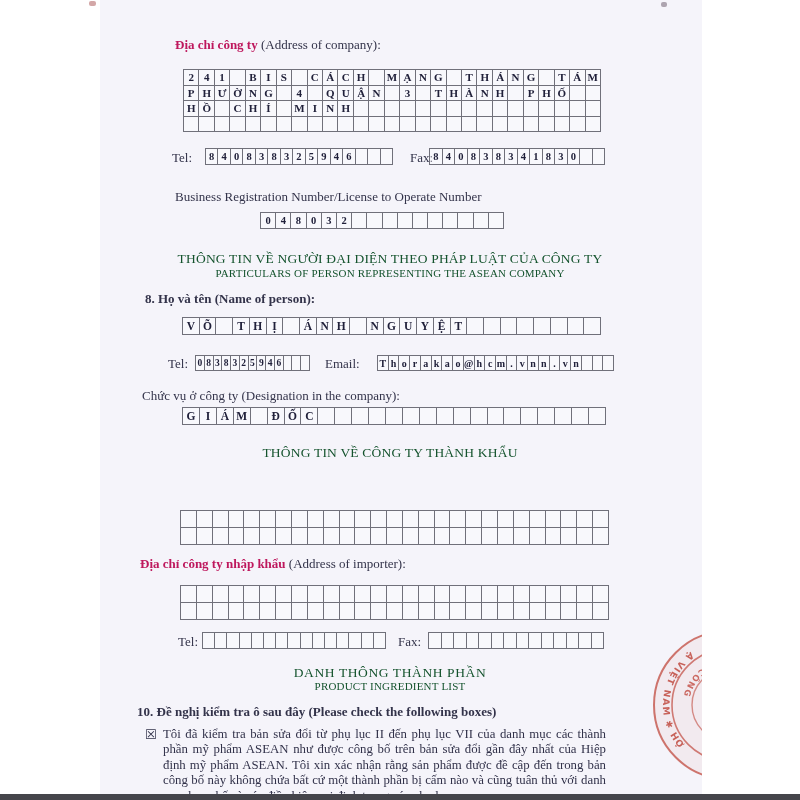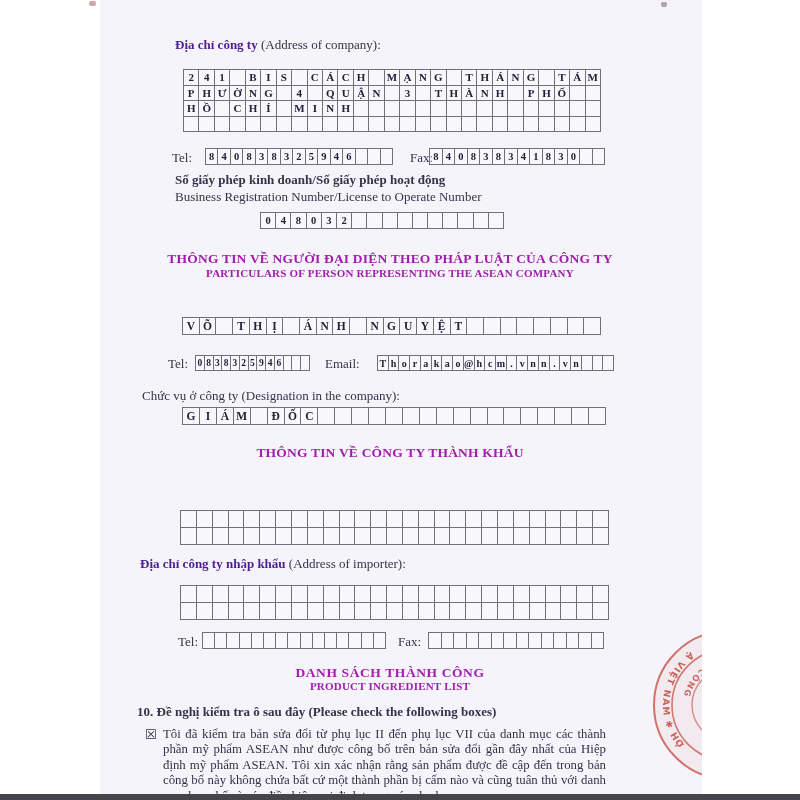--- a/index.html
+++ b/index.html
@@ -1,22 +1,22 @@
 <!DOCTYPE html>
 <html><head>
 <meta charset="utf-8">
 <style>
   html,body{margin:0;padding:0;}
   .canvas{position:relative;width:800px;height:800px;background:#ffffff;overflow:hidden;
           font-family:"Liberation Serif", serif;}
   .page{position:absolute;left:100px;top:0;width:602px;height:800px;background:#f5f4fa;overflow:hidden;}
   .abs{position:absolute;}
   .lbl{font-size:13px;color:#33334a;white-space:nowrap;}
-  .lbl b{color:#4c1d95;}
-  .section{position:absolute;left:0;width:580px;text-align:center;color:#a21caf;font-weight:bold;white-space:nowrap;}
+  .lbl b{color:#be185d;}
+  .section{position:absolute;left:0;width:580px;text-align:center;color:#14532d;font-weight:normal;white-space:nowrap;}
   .sec-vi{font-size:13.5px;letter-spacing:.2px;}
   .sec-en{font-size:11px;letter-spacing:.2px;}
   .grid{position:absolute;display:grid;border-top:1px solid #70707a;border-left:1px solid #70707a;background:rgba(255,255,255,.35);}
   .grid .cell{border-right:1px solid #70707a;border-bottom:1px solid #70707a;
       display:flex;align-items:center;justify-content:center;
       font-family:"Liberation Serif", serif;font-weight:bold;color:#20203a;overflow:hidden;}
   .g-addr{grid-auto-rows:15.5px;}  .g-addr .cell{font-size:11px;}
   .g-big{grid-auto-rows:17px;}     .g-big .cell{font-size:11.5px;}
   .g-tel{grid-auto-rows:16px;}     .g-tel .cell{font-size:10.5px;}
   .g-smtel{grid-auto-rows:15px;}   .g-smtel .cell{font-size:9.5px;}
@@ -179,21 +179,20 @@
         <div class="cell">3</div>
         <div class="cell">4</div>
         <div class="cell">1</div>
         <div class="cell">8</div>
         <div class="cell">3</div>
         <div class="cell">0</div>
         <div class="cell"></div>
         <div class="cell"></div>
       </div>
 
-    <div class="abs lbl" style="left:75px;top:172px;font-weight:bold;">Số giấy phép kinh doanh/Số giấy phép hoạt động</div>
     <div class="abs lbl" style="left:75px;top:189px;">Business Registration Number/License to Operate Number</div>
     <div class="grid g-lic" style="left: 160px; top: 212px; width: 243px; grid-template-columns: repeat(16, 1fr);">
         <div class="cell">0</div>
         <div class="cell">4</div>
         <div class="cell">8</div>
         <div class="cell">0</div>
         <div class="cell">3</div>
         <div class="cell">2</div>
         <div class="cell"></div>
         <div class="cell"></div>
@@ -203,20 +202,21 @@
         <div class="cell"></div>
         <div class="cell"></div>
         <div class="cell"></div>
         <div class="cell"></div>
         <div class="cell"></div>
       </div>
 
     <div class="section sec-vi" style="top:251px;">THÔNG TIN VỀ NGƯỜI ĐẠI DIỆN THEO PHÁP LUẬT CỦA CÔNG TY</div>
     <div class="section sec-en" style="top:267px;">PARTICULARS OF PERSON REPRESENTING THE ASEAN COMPANY</div>
 
+    <div class="abs lbl" style="left:45px;top:291px;font-weight:bold;">8. Họ và tên (Name of person):</div>
     <div class="grid g-big" style="left: 82px; top: 317px; width: 418px; grid-template-columns: repeat(25, 1fr);">
         <div class="cell">V</div>
         <div class="cell">Õ</div>
         <div class="cell"></div>
         <div class="cell">T</div>
         <div class="cell">H</div>
         <div class="cell">Ị</div>
         <div class="cell"></div>
         <div class="cell">Á</div>
         <div class="cell">N</div>
@@ -455,21 +455,21 @@
         <div class="cell"></div>
         <div class="cell"></div>
         <div class="cell"></div>
         <div class="cell"></div>
         <div class="cell"></div>
         <div class="cell"></div>
         <div class="cell"></div>
         <div class="cell"></div>
       </div>
 
-    <div class="section sec-vi" style="top:665px;letter-spacing:.6px;">DANH SÁCH THÀNH CÔNG</div>
+    <div class="section sec-vi" style="top:665px;letter-spacing:.6px;">DANH THÔNG THÀNH PHẦN</div>
     <div class="section sec-en" style="top:680px;">PRODUCT INGREDIENT LIST</div>
 
     <div class="abs lbl" style="left:37px;top:704px;font-weight:bold;">10. Đề nghị kiểm tra ô sau đây (Please check the following boxes)</div>
 
     <div class="chk">☒</div>
     <div class="para">Tôi đã kiểm tra bản sửa đổi từ phụ lục II đến phụ lục VII của danh mục các thành phần mỹ phẩm ASEAN như được công bố trên bản sửa đổi gần đây nhất của Hiệp định mỹ phẩm ASEAN. Tôi xin xác nhận rằng sản phẩm được đề cập đến trong bản công bố này không chứa bất cứ một thành phần bị cấm nào và cũng tuân thủ với danh mục hạn chế và các điều kiện qui định trong các phụ lục.</div>
 
     <svg class="stamp-svg" width="57" height="170" viewBox="0 0 57 170">
       <circle cx="83" cy="87" r="74" fill="rgba(220,130,120,0.08)" stroke="#c0493e" stroke-opacity="0.75" stroke-width="2"></circle>
       <circle cx="83" cy="87" r="56" fill="none" stroke="#c0493e" stroke-opacity="0.7" stroke-width="1.6"></circle>

